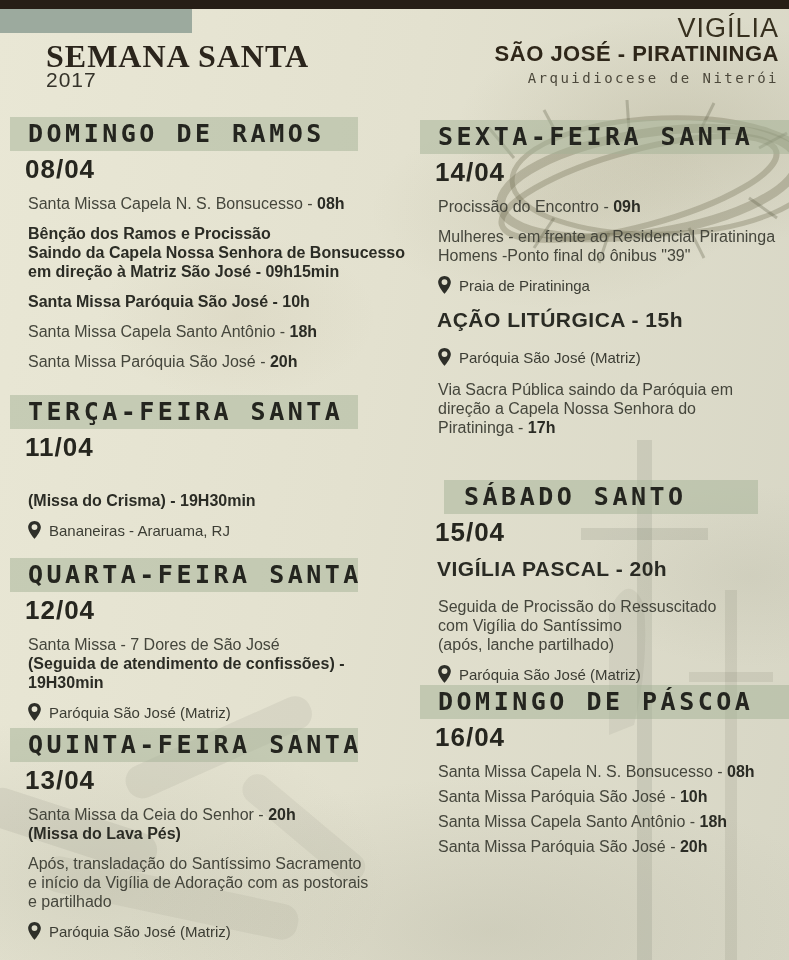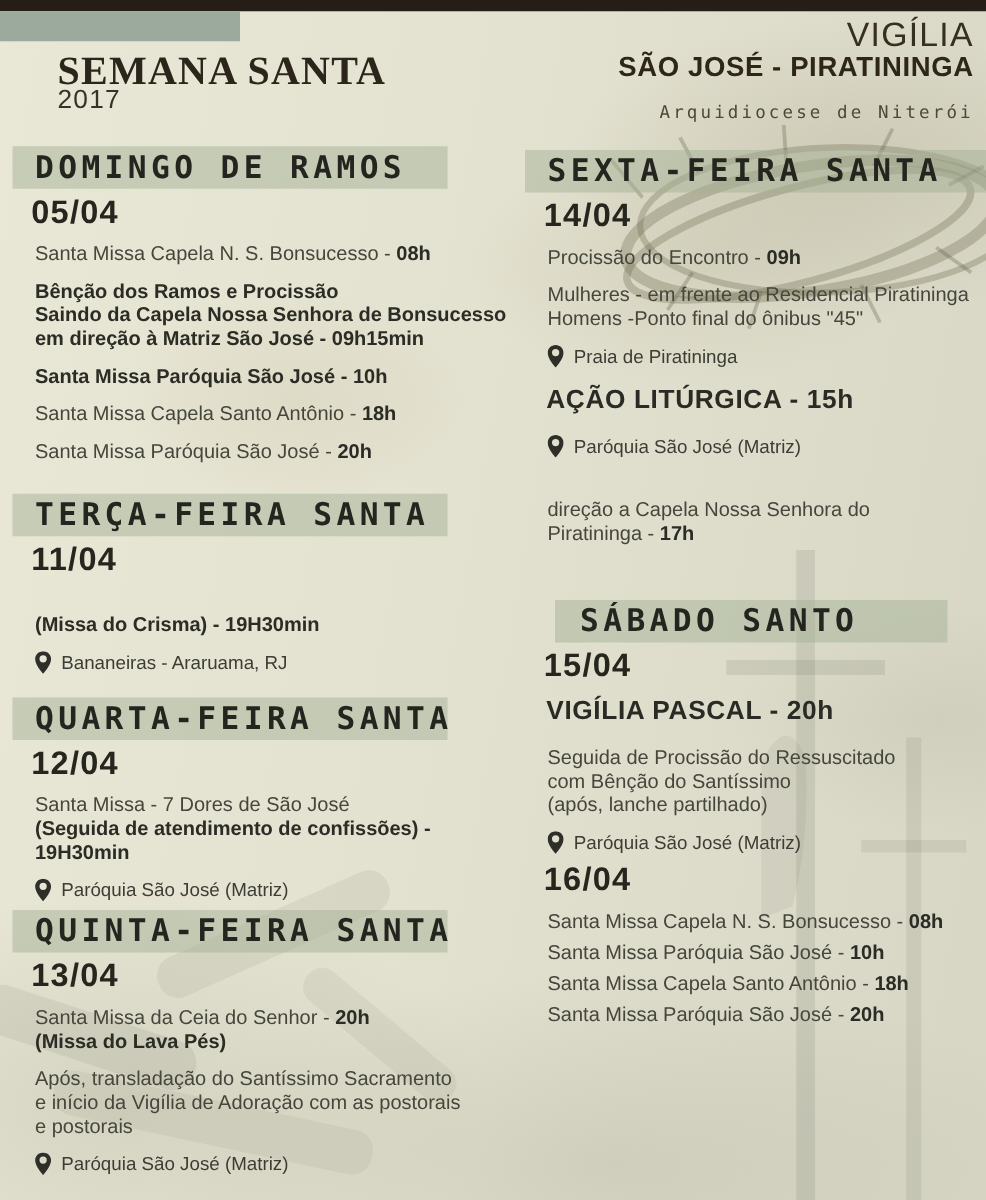--- a/index.html
+++ b/index.html
@@ -23,21 +23,21 @@
 
   .title-block{position:absolute;left:46px;top:38px;width:292px;}
   .title{font-family:"Liberation Serif",serif;font-weight:bold;font-size:32px;
          letter-spacing:1px;color:#2b251c;white-space:nowrap;}
   .year{text-align:left;font-size:21px;letter-spacing:1px;color:#35332a;margin-top:-7px;}
 
   .parish-block{position:absolute;right:10px;top:14px;text-align:right;}
   .parish1{font-size:27px;letter-spacing:1px;color:#37301f;line-height:28px;}
   .parish2{font-size:22px;font-weight:bold;letter-spacing:.5px;color:#2e2619;line-height:24px;}
   .parish3{font-family:"DejaVu Sans Mono",monospace;font-size:14px;letter-spacing:2.5px;
-           color:#4c483b;margin-top:16px;}
+           color:#4c483b;margin-top:4px;}
 
   .col{position:absolute;top:0;height:960px;}
   #col-left{left:10px;width:404px;}
   #col-right{left:420px;width:369px;}
 
   .section{position:absolute;left:0;width:100%;}
   #sec-ramos {top:117px;} #sec-terca {top:395px;} #sec-quarta{top:558px;} #sec-quinta{top:728px;}
   #sec-sexta {top:120px;} #sec-sabado{top:465px;margin-top:15px;} #sec-pascoa{top:685px;}
 
   .band{height:34px;line-height:34px;padding-left:18px;background:rgba(163,177,149,.5);
@@ -111,21 +111,21 @@
     <div class="parish-block">
       <div class="parish1">VIGÍLIA</div>
       <div class="parish2">SÃO JOSÉ - PIRATININGA</div>
       <div class="parish3">Arquidiocese de Niterói</div>
     </div>
   </header>
 
   <div id="col-left" class="col">
       <section class="section" id="sec-ramos">
         <div class="band">DOMINGO DE RAMOS</div>
-        <div class="date">05/04</div>
+        <div class="date">08/04</div>
         <p class="entry"><span>Santa Missa Capela N. S. Bonsucesso - </span><span class="b">08h</span></p>
         <p class="entry"><span class="b">Bênção dos Ramos e Procissão</span><br><span class="b">Saindo da Capela Nossa Senhora de Bonsucesso</span><br><span class="b">em direção à Matriz São José - 09h15min</span></p>
         <p class="entry"><span class="b">Santa Missa Paróquia São José - 10h</span></p>
         <p class="entry"><span>Santa Missa Capela Santo Antônio - </span><span class="b">18h</span></p>
         <p class="entry"><span>Santa Missa Paróquia São José - </span><span class="b">20h</span></p>
       </section>
       <section class="section" id="sec-terca">
         <div class="band">TERÇA-FEIRA SANTA</div>
         <div class="date">11/04</div>
         <p class="entry"><br><span class="b">(Missa do Crisma) - 19H30min</span></p>
@@ -144,63 +144,64 @@
           <svg viewBox="0 0 24 34">
             <path fill="#2e2f29" d="M12 0C5.4 0 0 5.4 0 12c0 9 12 22 12 22s12-13 12-22C24 5.4 18.6 0 12 0zm0 17a5.5 5.5 0 1 1 0-11 5.5 5.5 0 0 1 0 11z"></path>
           </svg>
           <span class="loc-text">Paróquia São José (Matriz)</span>
         </div>
       </section>
       <section class="section" id="sec-quinta">
         <div class="band">QUINTA-FEIRA SANTA</div>
         <div class="date">13/04</div>
         <p class="entry"><span>Santa Missa da Ceia do Senhor - </span><span class="b">20h</span><br><span class="b">(Missa do Lava Pés)</span></p>
-        <p class="entry"><span>Após, transladação do Santíssimo Sacramento</span><br><span>e início da Vigília de Adoração com as postorais</span><br><span>e postorais</span></p>
+        <p class="entry"><span>Após, transladação do Santíssimo Sacramento</span><br><span>e início da Vigília de Adoração com as postorais</span><br><span>e partilhado</span></p>
         <div class="location">
           <svg viewBox="0 0 24 34">
             <path fill="#2e2f29" d="M12 0C5.4 0 0 5.4 0 12c0 9 12 22 12 22s12-13 12-22C24 5.4 18.6 0 12 0zm0 17a5.5 5.5 0 1 1 0-11 5.5 5.5 0 0 1 0 11z"></path>
           </svg>
           <span class="loc-text">Paróquia São José (Matriz)</span>
         </div>
       </section>
     </div>
   <div id="col-right" class="col">
       <section class="section" id="sec-sexta">
         <div class="band">SEXTA-FEIRA SANTA</div>
         <div class="date">14/04</div>
         <p class="entry"><span>Procissão do Encontro - </span><span class="b">09h</span></p>
-        <p class="entry"><span>Mulheres - em frente ao Residencial Piratininga</span><br><span>Homens -Ponto final do ônibus "45"</span></p>
+        <p class="entry"><span>Mulheres - em frente ao Residencial Piratininga</span><br><span>Homens -Ponto final do ônibus "39"</span></p>
         <div class="location">
           <svg viewBox="0 0 24 34">
             <path fill="#2e2f29" d="M12 0C5.4 0 0 5.4 0 12c0 9 12 22 12 22s12-13 12-22C24 5.4 18.6 0 12 0zm0 17a5.5 5.5 0 1 1 0-11 5.5 5.5 0 0 1 0 11z"></path>
           </svg>
           <span class="loc-text">Praia de Piratininga</span>
         </div>
         <div class="subheading">AÇÃO LITÚRGICA - 15h</div>
         <div class="location">
           <svg viewBox="0 0 24 34">
             <path fill="#2e2f29" d="M12 0C5.4 0 0 5.4 0 12c0 9 12 22 12 22s12-13 12-22C24 5.4 18.6 0 12 0zm0 17a5.5 5.5 0 1 1 0-11 5.5 5.5 0 0 1 0 11z"></path>
           </svg>
           <span class="loc-text">Paróquia São José (Matriz)</span>
         </div>
-        <p class="entry"><br><span>direção a Capela Nossa Senhora do</span><br><span>Piratininga - </span><span class="b">17h</span></p>
+        <p class="entry"><span>Via Sacra Pública saindo da Paróquia em</span><br><span>direção a Capela Nossa Senhora do</span><br><span>Piratininga - </span><span class="b">17h</span></p>
       </section>
       <section class="section" id="sec-sabado">
         <div class="band">SÁBADO SANTO</div>
         <div class="date">15/04</div>
         <div class="subheading">VIGÍLIA PASCAL - 20h</div>
-        <p class="entry"><span>Seguida de Procissão do Ressuscitado</span><br><span>com Bênção do Santíssimo</span><br><span>(após, lanche partilhado)</span></p>
+        <p class="entry"><span>Seguida de Procissão do Ressuscitado</span><br><span>com Vigília do Santíssimo</span><br><span>(após, lanche partilhado)</span></p>
         <div class="location">
           <svg viewBox="0 0 24 34">
             <path fill="#2e2f29" d="M12 0C5.4 0 0 5.4 0 12c0 9 12 22 12 22s12-13 12-22C24 5.4 18.6 0 12 0zm0 17a5.5 5.5 0 1 1 0-11 5.5 5.5 0 0 1 0 11z"></path>
           </svg>
           <span class="loc-text">Paróquia São José (Matriz)</span>
         </div>
       </section>
       <section class="section" id="sec-pascoa">
+        <div class="band">DOMINGO DE PÁSCOA</div>
         <div class="date">16/04</div>
         <p class="entry"><span>Santa Missa Capela N. S. Bonsucesso - </span><span class="b">08h</span></p>
         <p class="entry"><span>Santa Missa Paróquia São José - </span><span class="b">10h</span></p>
         <p class="entry"><span>Santa Missa Capela Santo Antônio - </span><span class="b">18h</span></p>
         <p class="entry"><span>Santa Missa Paróquia São José - </span><span class="b">20h</span></p>
       </section>
     </div>
 </div>
 
 </body></html>

